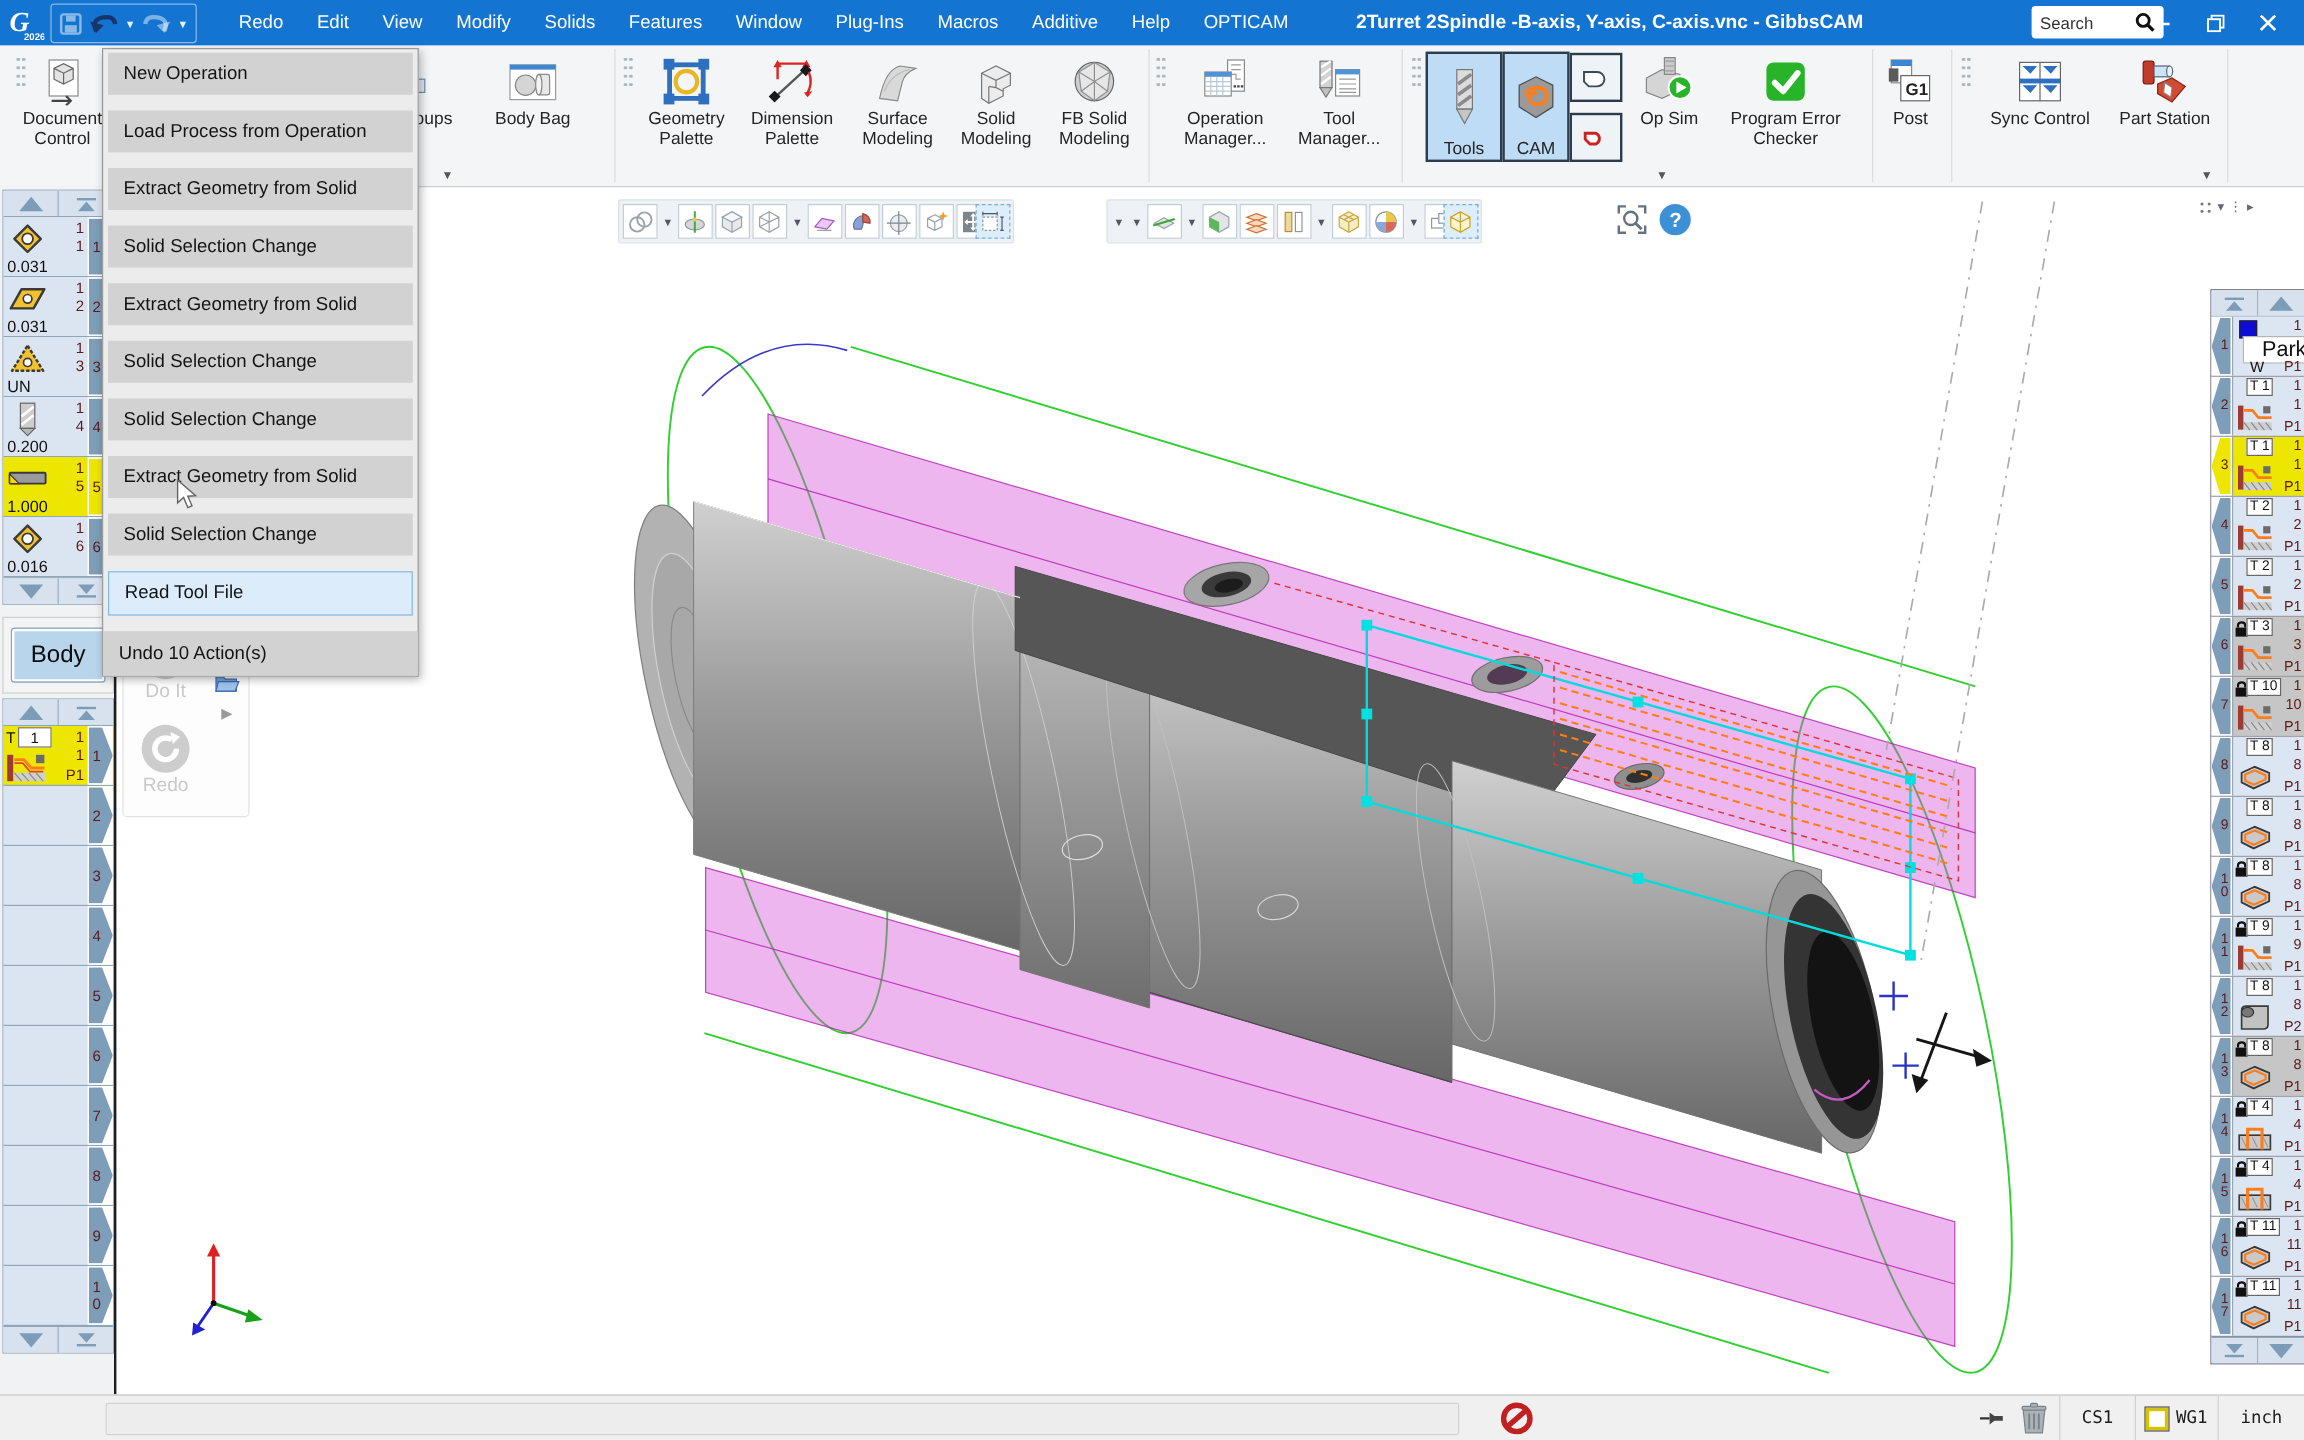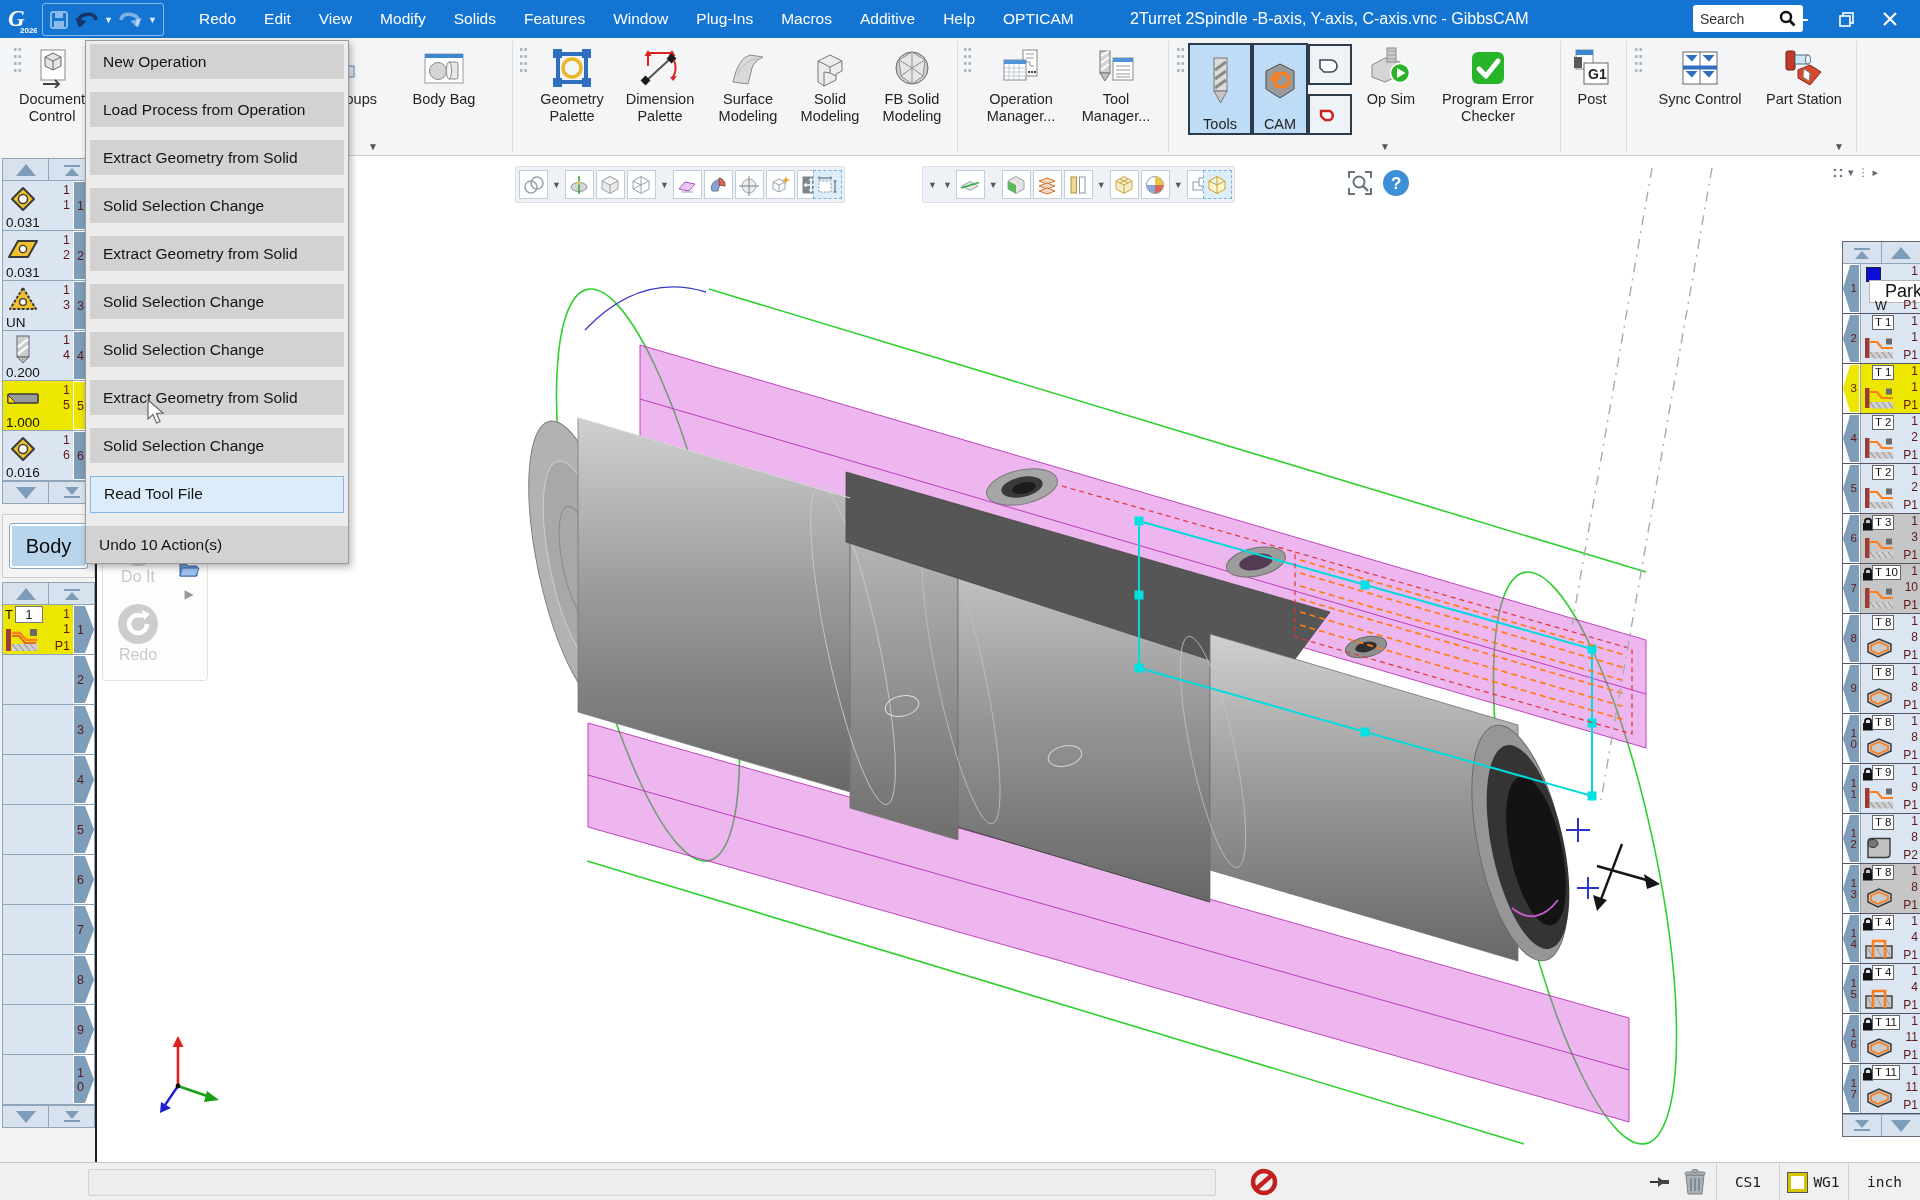--- a/index.html
+++ b/index.html
@@ -7,21 +7,21 @@
        font-family:"Liberation Sans",sans-serif;-webkit-font-smoothing:antialiased}
   svg{display:block}
   
   .titlebar{position:absolute;left:0;top:0;width:1920px;height:38px;background:#1374d2;color:#fff}
   .logo{position:absolute;left:5px;top:3px;width:32px;height:32px}
   .qat{position:absolute;left:42px;top:3px;height:31px;display:flex;align-items:center;gap:3px;
        border:1px solid rgba(255,255,255,.5);border-radius:3px;padding:0 5px}
   .qat .caret{font-size:9px;color:rgba(255,255,255,.9);margin:0 1px}
   .menus{position:absolute;left:185px;top:0;height:38px;display:flex;align-items:center}
   .menus span{padding:0 14px;font-size:15.5px;line-height:38px;cursor:default}
-  .wintitle{position:absolute;left:1130px;top:0;height:38px;line-height:38px;font-weight:400;font-size:16px;white-space:nowrap}
+  .wintitle{position:absolute;left:1130px;top:0;height:38px;line-height:38px;font-weight:700;font-size:16px;white-space:nowrap}
   .search{position:absolute;left:1693px;top:5px;width:96px;height:27px;background:#fff;border-radius:3px;
           display:flex;align-items:center;justify-content:space-between;padding:0 7px;color:#222}
   .search .ph{font-size:14px;color:#333}
   .winbtns{position:absolute;right:8px;top:0;height:38px;display:flex}
   .winbtn{width:44px;height:38px;display:flex;align-items:center;justify-content:center}
   
   .ribbon{position:absolute;left:0;top:38px;width:1920px;height:117px;background:#f4f5f6;border-bottom:1px solid #cfcfcf}
   .vsep{position:absolute;top:3px;bottom:3px;width:1px;background:#dcdcdc}
   .handle{position:absolute;top:8px;width:9px;height:27px;
           background-image:radial-gradient(circle,#a7b4bd 1.3px,transparent 1.5px);background-size:4.5px 7px}

